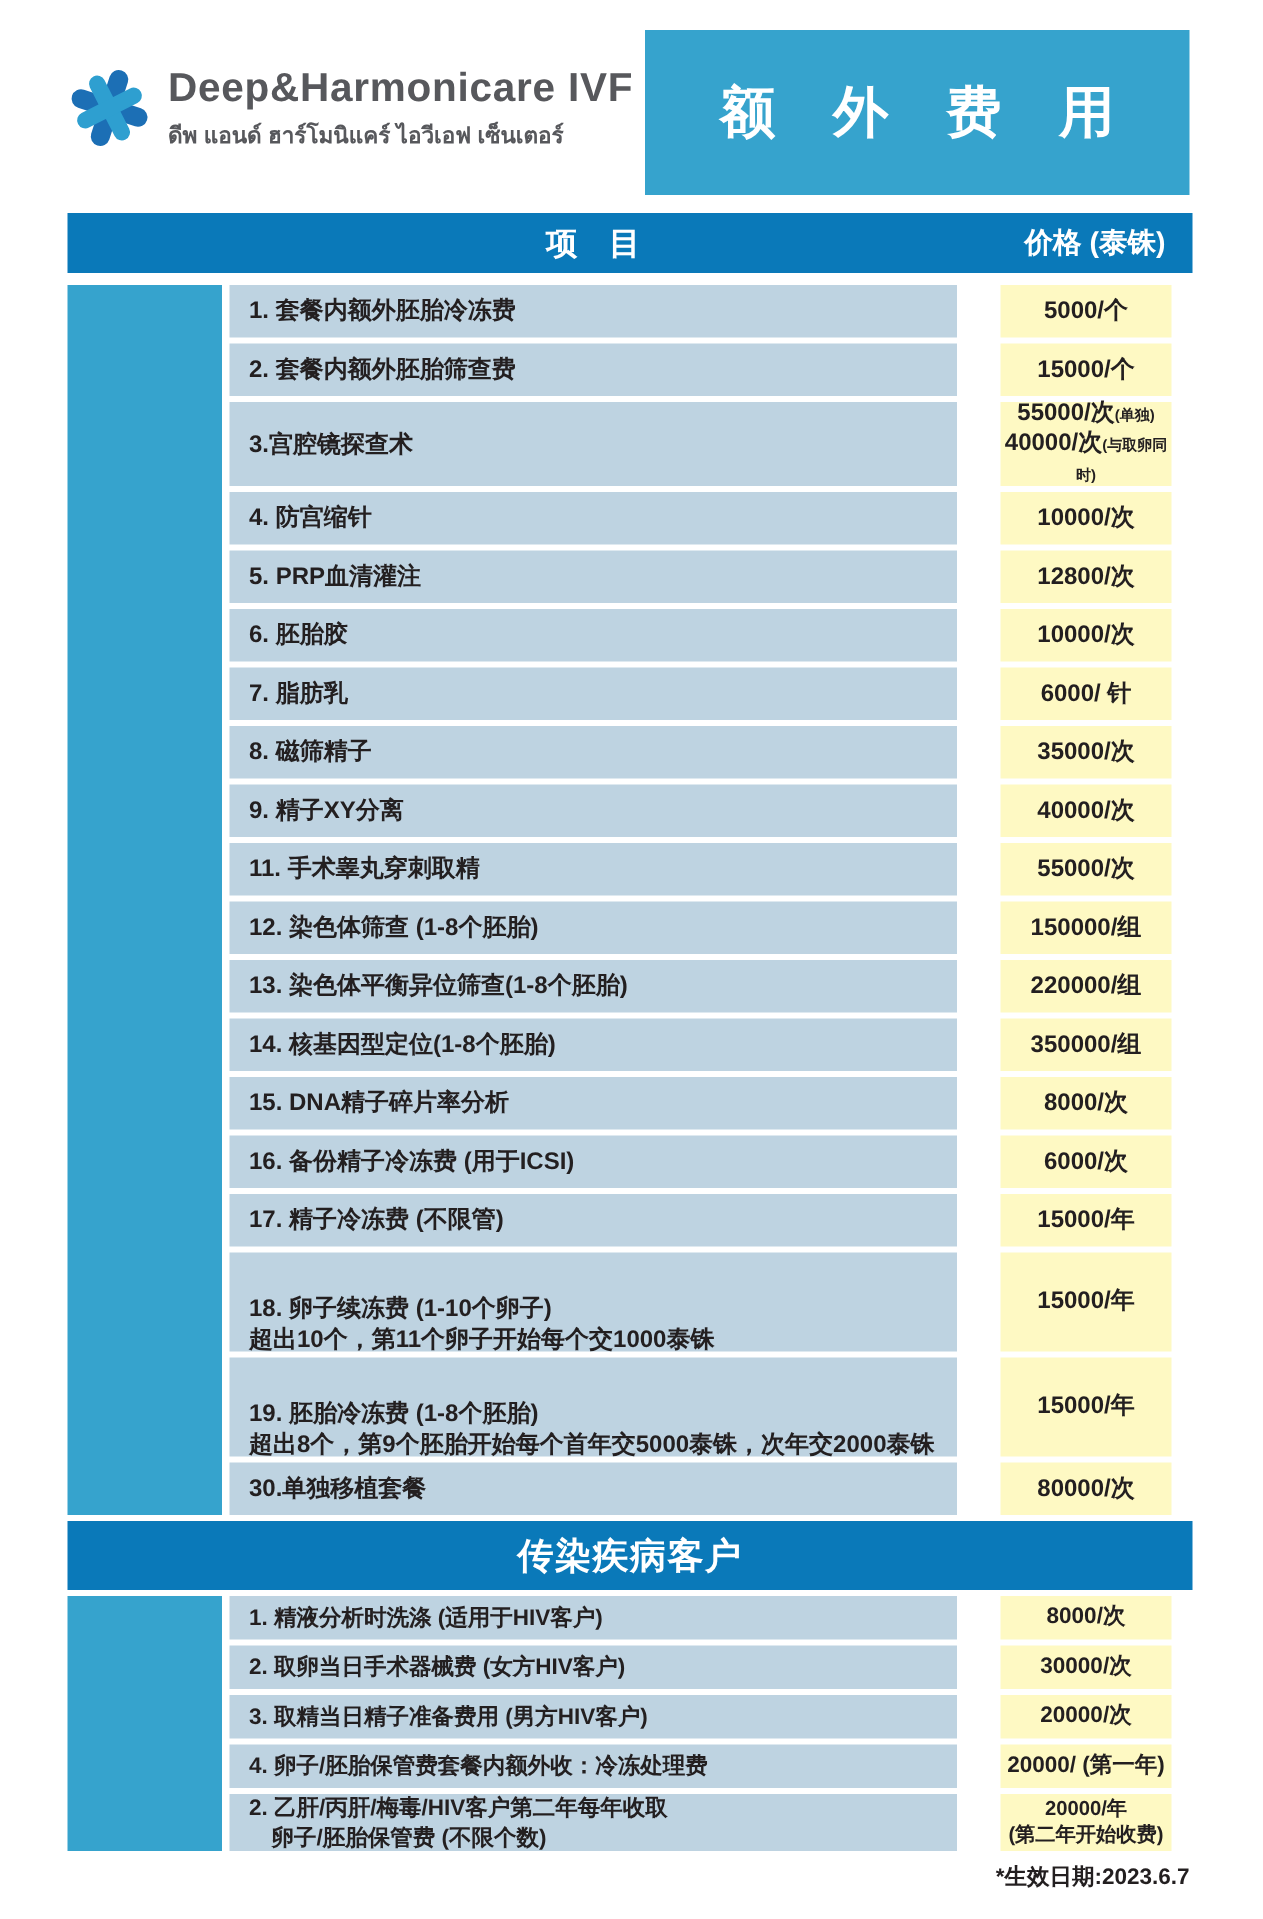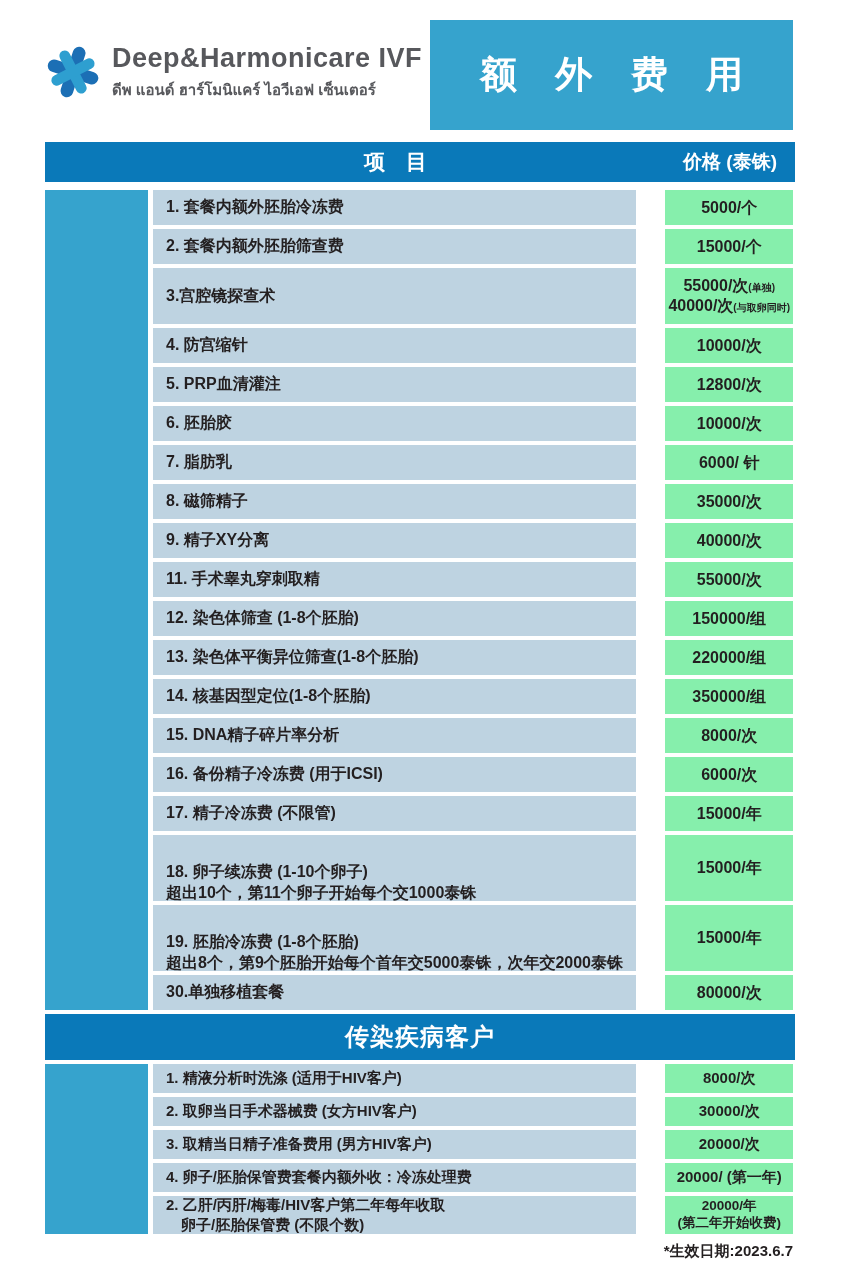--- a/index.html
+++ b/index.html
@@ -29,22 +29,22 @@
   .sec-infectious{top:1064px;}
   .side-strip{width:103px;background:#36a3cd;margin-right:5px;}
   .rows{display:flex;flex-direction:column;row-gap:4px;width:640px;}
   .row{display:flex;}
   .item-cell{
     width:472px;padding-left:13px;margin-right:29px;background:#bed3e1;
     display:flex;flex-direction:column;justify-content:center;
     font-size:16px;font-weight:600;color:#231f20;
   }
   .price-cell{
-    width:128px;background:#86efac;display:flex;flex-direction:column;align-items:center;justify-content:center;
-    font-size:16px;font-weight:600;color:#231f20;line-height:1.25;
+    width:114px;background:#fef9c3;display:flex;flex-direction:column;align-items:center;justify-content:center;
+    font-size:16px;font-weight:600;color:#231f20;text-align:center;line-height:1.25;
   }
   .price-note{font-size:10px;font-weight:600;}
   
   .sec-main .row{height:35px;}
   .sec-main .row.row-lg{height:56px;}
   .sec-main .row.row-xl{height:66px;}
   .sec-main .row.row-xl .item-cell{justify-content:space-between;padding-top:27px;padding-bottom:10px;}
   .sec-infectious .row{height:29px;}
   .sec-infectious .row.row-xl{height:38px;}
   .sec-infectious .item-cell{font-size:15px;}

